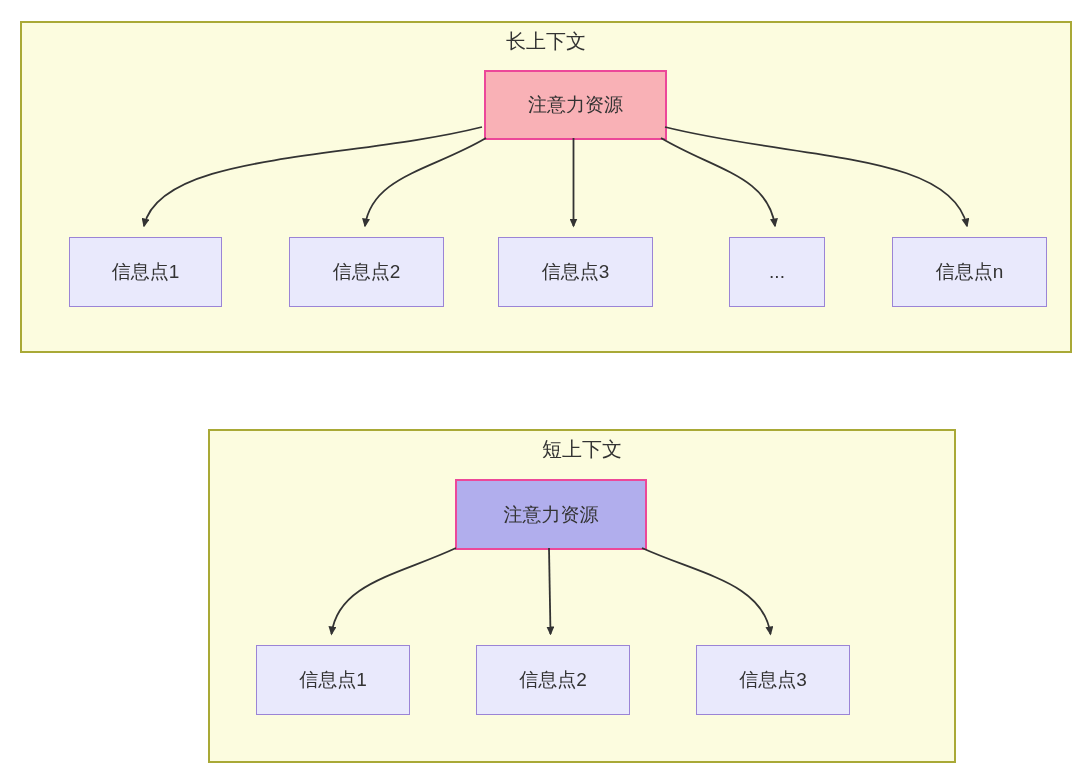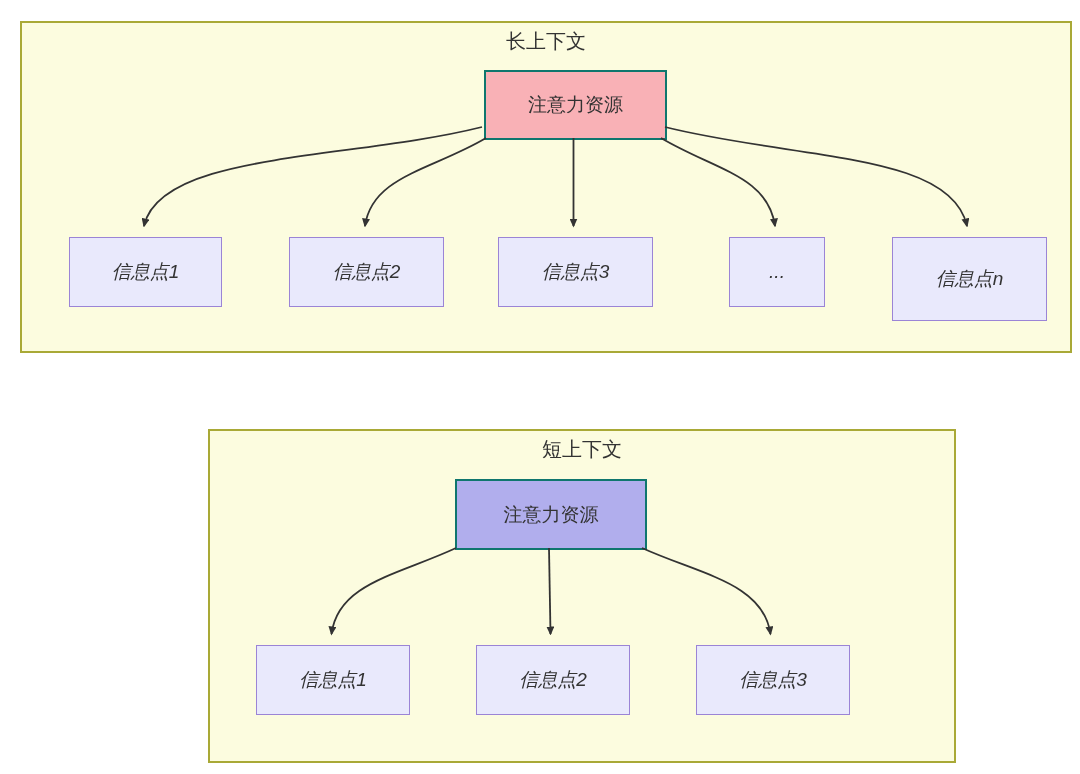--- a/index.html
+++ b/index.html
@@ -36,36 +36,35 @@
     position: absolute;
     box-sizing: border-box;
     display: flex;
     align-items: center;
     justify-content: center;
     font-size: 19px;
     color: #333333;
     text-align: center;
   }
   .root-node {
-    border: 2px solid #0f766e;
+    border: 2px solid #ec4899;
   }
   .root-pink   { background: #f9b1b6; }
   .root-purple { background: #b1aeed; }
   .leaf-node {
     background: #e9e9fc;
     border: 1.5px solid #9b84d6;
-    font-style: italic;
   }
   
   .pl-root { left: 462px; top: 47px;  width: 183px; height: 70px; }
   .pl-b1   { left: 47px;  top: 214px; width: 153px; height: 70px; }
   .pl-b2   { left: 267px; top: 214px; width: 155px; height: 70px; }
   .pl-b3   { left: 476px; top: 214px; width: 155px; height: 70px; }
   .pl-dots { left: 707px; top: 214px; width: 96px;  height: 70px; }
-  .pl-bn   { left: 870px; top: 214px; width: 155px; height: 84px; }
+  .pl-bn   { left: 870px; top: 214px; width: 155px; height: 70px; }
   
   .ps-root { left: 245px; top: 48px;  width: 192px; height: 71px; }
   .ps-b1   { left: 46px;  top: 214px; width: 154px; height: 70px; }
   .ps-b2   { left: 266px; top: 214px; width: 154px; height: 70px; }
   .ps-b3   { left: 486px; top: 214px; width: 154px; height: 70px; }
   .edges {
     position: absolute;
     left: 0;
     top: 0;
     width: 1080px;

